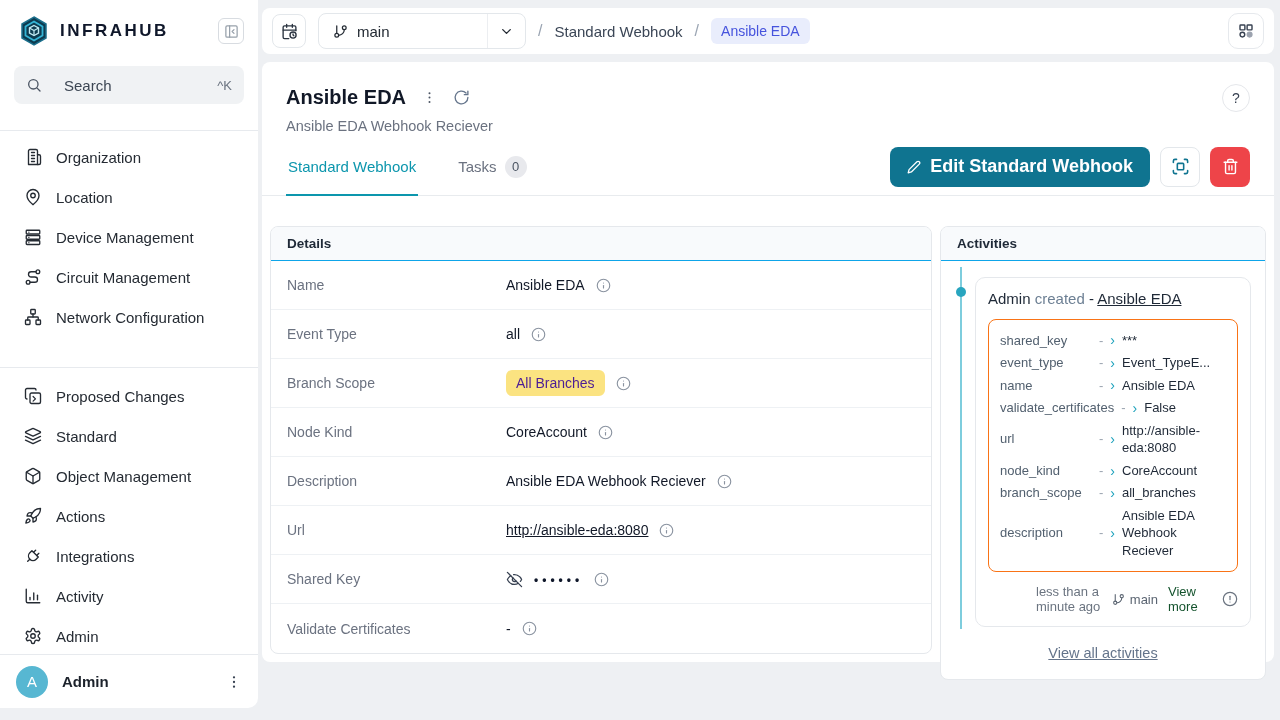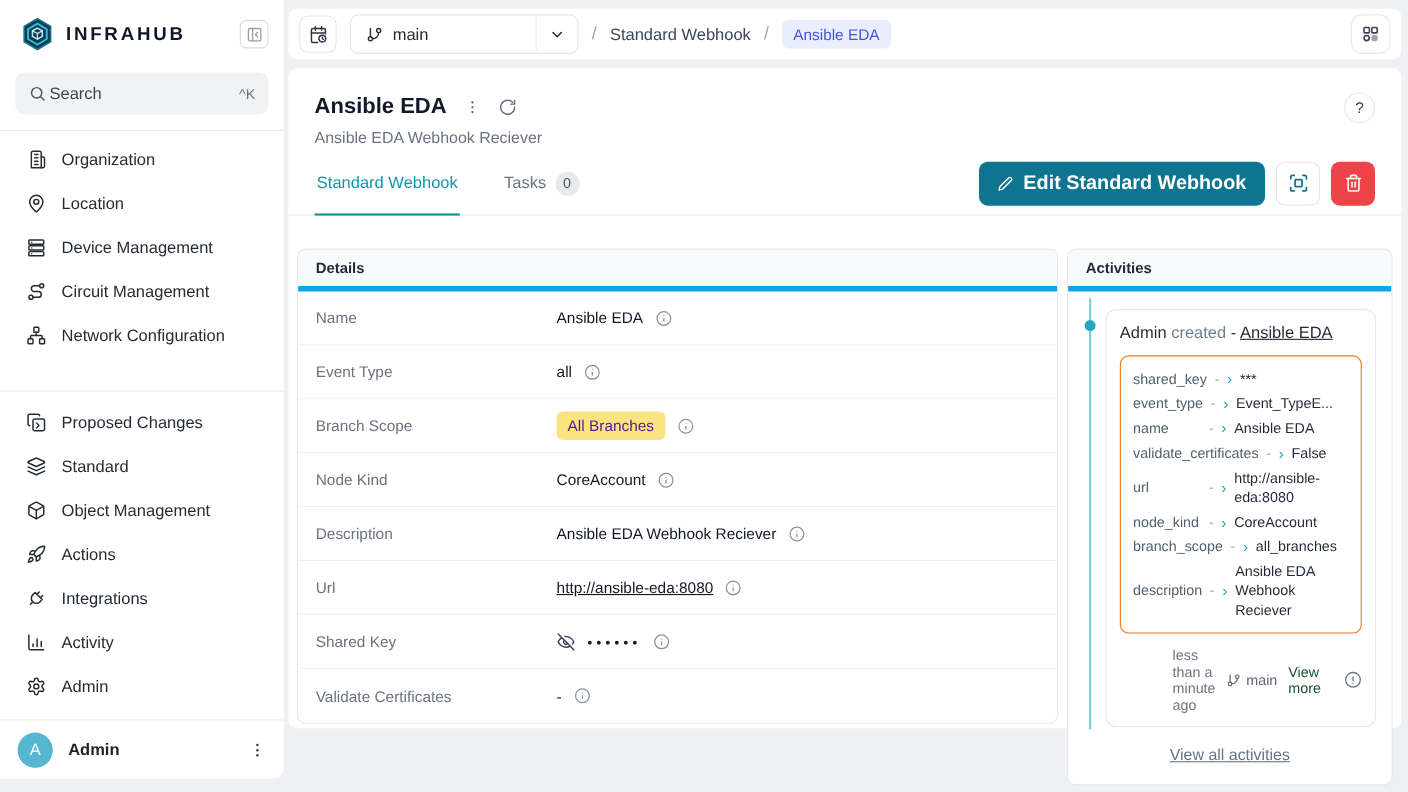--- a/index.html
+++ b/index.html
@@ -11,21 +11,21 @@
     position:relative;
     overflow:hidden;
   }
   svg { display:block; }
 
   
   .sidebar{position:absolute;left:0;top:0;bottom:12px;width:258px;background:#fff;border-radius:0 0 10px 0;}
   .side-head{height:62px;display:flex;align-items:center;padding:0 14px 0 18px;}
   .brand-text{margin-left:10px;font-size:17px;font-weight:800;letter-spacing:2.5px;color:#0f172a;}
   .collapse-btn{margin-left:auto;width:26px;height:26px;border:1px solid #d8dce1;border-radius:6px;color:#98a1ab;display:flex;align-items:center;justify-content:center;cursor:pointer;background:#fff;}
-  .search{margin:4px 14px 14px;height:38px;background:#f0f2f4;border-radius:8px;display:flex;align-items:center;padding:0 12px;gap:3px;color:#3c4653;font-size:15px;cursor:pointer;}
+  .search{margin:4px 14px 26px;height:38px;background:#f0f2f4;border-radius:8px;display:flex;align-items:center;padding:0 12px;gap:22px;color:#3c4653;font-size:15px;cursor:pointer;}
   .search .shortcut{margin-left:auto;font-size:13px;color:#6b7480;}
   .side-sep{border-top:1px solid #e7eaee;}
   .navgroup-scroll{height:236px;overflow:hidden;padding-top:6px;}
   .navgroup{padding-top:8px;}
   .nav-item{height:40px;display:flex;align-items:center;gap:14px;padding:0 24px;font-size:15px;color:#252b33;cursor:pointer;}
   .nav-item .nicon{width:18px;height:18px;color:#252b33;flex:0 0 18px;}
   .user-row{position:absolute;left:0;right:0;bottom:0;height:54px;border-top:1px solid #e7eaee;display:flex;align-items:center;padding:0 16px;gap:14px;}
   .avatar{width:32px;height:32px;border-radius:50%;background:#57b7d2;color:#fff;font-size:15px;display:flex;align-items:center;justify-content:center;}
   .user-name{font-size:15px;font-weight:700;color:#1c222b;}
   .user-kebab{margin-left:auto;color:#374151;cursor:pointer;}
@@ -56,33 +56,33 @@
   .tab.active::after{content:"";position:absolute;left:0;right:0;bottom:-1px;height:2.5px;background:#0c96ad;}
   .tab-badge{min-width:22px;height:22px;padding:0 7px;border-radius:999px;background:#e8e9ed;color:#4b5563;font-size:13px;display:flex;align-items:center;justify-content:center;}
   .head-actions{margin-left:auto;display:flex;align-items:center;gap:10px;}
   .btn-edit{height:40px;padding:0 17px;border:none;border-radius:8px;background:#0f7490;color:#fff;font-size:18px;font-weight:600;font-family:inherit;display:flex;align-items:center;gap:9px;cursor:pointer;}
   .btn-export{width:40px;height:40px;border:1px solid #e3e7eb;border-radius:8px;background:#fff;color:#0f7490;display:flex;align-items:center;justify-content:center;cursor:pointer;}
   .btn-delete{width:40px;height:40px;border:none;border-radius:8px;background:#ee4449;color:#fff;display:flex;align-items:center;justify-content:center;cursor:pointer;}
 
   
   .panels{position:absolute;left:8px;right:8px;top:164px;bottom:8px;display:flex;gap:8px;align-items:flex-start;}
   .panel{border:1px solid #e5e8ec;border-radius:8px;background:#fff;overflow:hidden;}
-  .panel-head{background:#f8fafc;border-bottom:5px solid #0ea5e9;padding:9px 16px;font-weight:700;font-size:13.5px;color:#1f2937;}
+  .panel-head{background:#f8fafc;border-bottom:1px solid #0ea5e9;padding:9px 16px;font-weight:700;font-size:13.5px;color:#1f2937;}
   .panel-details{flex:1;}
   .drow{display:flex;align-items:center;padding:0 16px;height:49px;border-bottom:1px solid #eef1f4;font-size:14px;}
   .drow:last-child{border-bottom:none;}
   .dlabel{width:219px;color:#6b7280;}
   .dvalue{display:flex;align-items:center;gap:11px;color:#111827;}
   .badge-yellow{background:#fbe381;color:#4c1d95;font-size:14px;font-weight:500;padding:5px 10px;border-radius:6px;}
   .dlink{color:#111827;text-decoration:underline;cursor:pointer;}
   .dots{letter-spacing:4px;font-size:12px;font-weight:700;color:#0f172a;transform:translateY(1px);}
   .info-ic{color:#8a93a0;flex:0 0 auto;}
   .eye-ic{color:#374151;cursor:pointer;}
 
-  .panel-activities{width:296px;display:flex;flex-direction:column;}
+  .panel-activities{width:326px;display:flex;flex-direction:column;}
   .act-body{position:relative;padding:16px 14px 2px 34px;}
   .timeline{position:absolute;left:19px;top:6px;bottom:0;width:2px;background:#7ecddd;}
   .timeline-dot{position:absolute;left:15px;top:26px;width:10px;height:10px;border-radius:50%;background:#28a5bf;}
   .act-card{border:1px solid #e5e8ec;border-radius:10px;padding:12px;background:#fff;position:relative;}
   .act-title{font-size:15px;color:#1f2937;}
   .act-action{color:#6c7f93;}
   .act-object{text-decoration:underline;cursor:pointer;}
   .diff{border:1px solid #f97316;border-radius:8px;margin-top:12px;padding:9px 11px;}
   .diff-row{display:flex;align-items:center;gap:7px;font-size:13px;line-height:1.35;padding:2.5px 0;}
   .diff-key{flex:1;color:#52606f;}

